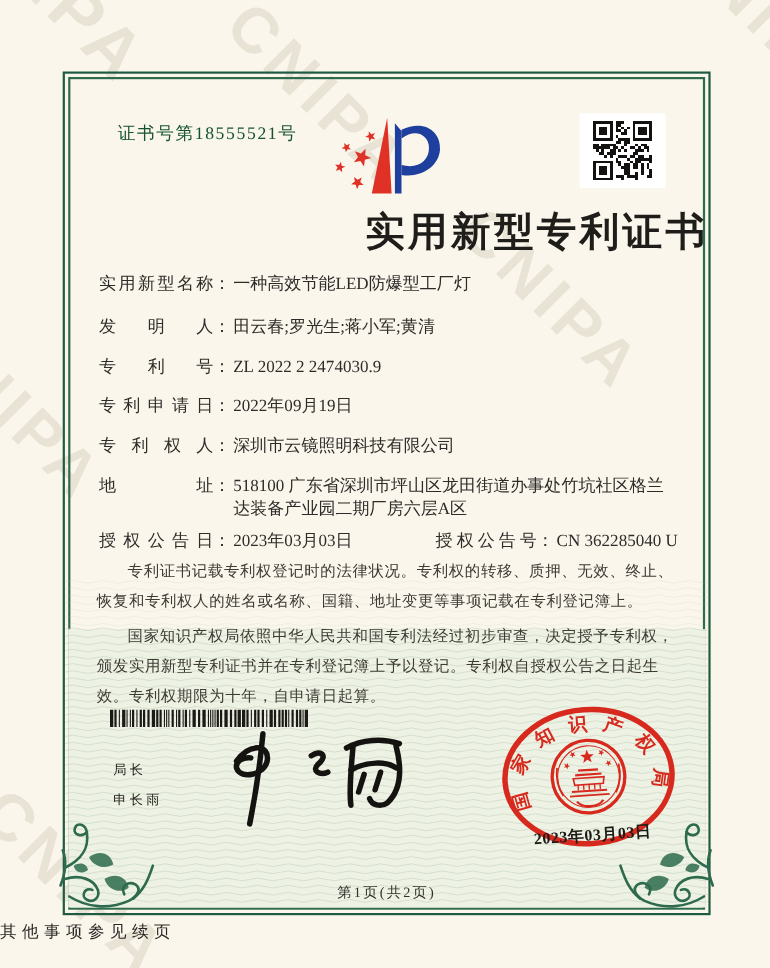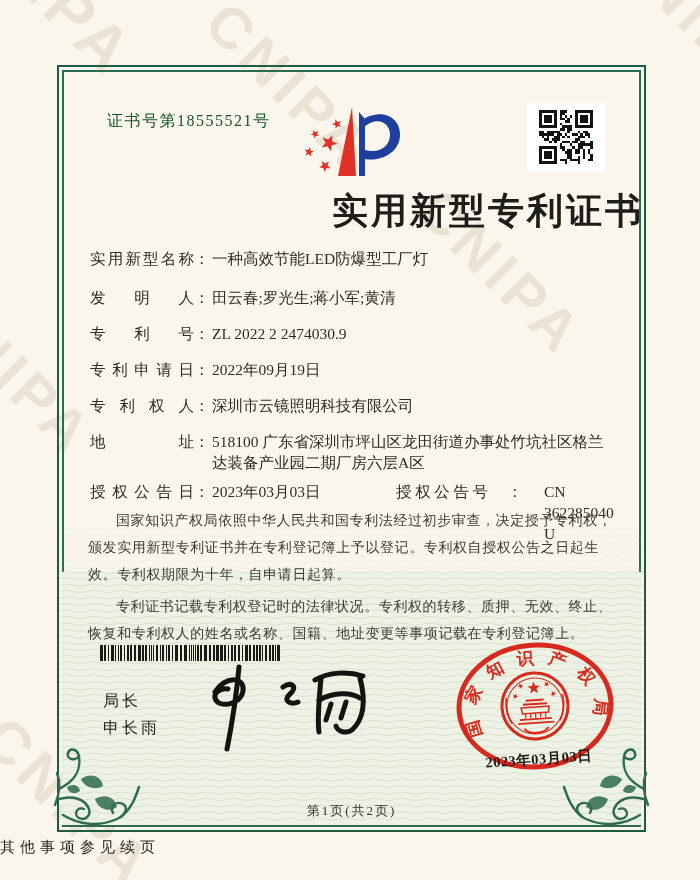--- a/index.html
+++ b/index.html
@@ -39,29 +39,29 @@
   
   .fields{left:31px;top:181px;right:26px;font-size:15.5px;line-height:21px;}
   .frow{display:flex;align-items:flex-start;margin-bottom:15px;}
   .frow.first{margin-bottom:18px;}
   .frow.addr{margin-bottom:8px;}
   .flabel{display:inline-block;width:104px;text-align:justify;text-align-last:justify;flex:none;}
   .flabel.short{width:92px;}
   .fcolon{flex:none;width:18px;}
   .fvalue{flex:0 1 auto;}
   .fvalue.fixed{flex:none;width:168px;}
-  .pair2{display:flex;margin-left:16px;gap:19px;}
+  .pair2{display:flex;margin-left:16px;}
 
   .paras{left:29px;top:441px;right:24px;font-size:14px;line-height:1.92;
          letter-spacing:.6px;color:#3d3a34;}
   .paras p{margin:0 0 5px 0;text-indent:2em;}
 
   .barcode{left:41px;top:578px;}
 
-  .signer{left:44px;top:620px;font-size:16px;line-height:27px;letter-spacing:3px;color:#24221f;}
+  .signer{left:44px;top:620px;font-size:12px;line-height:27px;letter-spacing:3px;color:#24221f;}
 
   .signature{left:128px;top:594px;}
 
   .seal{left:393px;top:571px;width:166px;height:136px;overflow:visible;transform:rotate(-4deg);}
   .seal-ring-text{font-size:17px;font-weight:bold;letter-spacing:13px;fill:var(--seal-red,#d7291d);
                   font-family:"Liberation Serif",serif;}
   .seal-date{font-size:14.5px;font-weight:bold;fill:#1d1b18;letter-spacing:.5px;
              font-family:"Liberation Serif",serif;}
 
   .pagenum{left:0;top:735px;width:100%;text-align:center;font-size:13px;letter-spacing:2px;color:#33302b;}
@@ -422,22 +422,22 @@
           <span class="fvalue fixed">2023年03月03日</span>
         <span class="pair2">
           <span class="flabel short">授权公告号</span>
             <span class="fcolon">：</span>
             <span class="fvalue">CN 362285040 U</span>
         </span>
       </div>
     </div>
 
     <div class="layer paras">
+      <p>专利证书记载专利权登记时的法律状况。专利权的转移、质押、无效、终止、恢复和专利权人的姓名或名称、国籍、地址变更等事项记载在专利登记簿上。</p>
       <p>国家知识产权局依照中华人民共和国专利法经过初步审查，决定授予专利权，颁发实用新型专利证书并在专利登记簿上予以登记。专利权自授权公告之日起生效。专利权期限为十年，自申请日起算。</p>
-      <p>专利证书记载专利权登记时的法律状况。专利权的转移、质押、无效、终止、恢复和专利权人的姓名或名称、国籍、地址变更等事项记载在专利登记簿上。</p>
     </div>
 
     <svg class="layer barcode" id="barcode-svg" width="180" height="16" viewBox="0 0 180 16">
         <rect x="0" y="0" width="3" height="16" fill="#1c1a17"></rect>
         <rect x="4" y="0" width="2" height="16" fill="#1c1a17"></rect>
         <rect x="8" y="0" width="1" height="16" fill="#1c1a17"></rect>
         <rect x="11" y="0" width="3" height="16" fill="#1c1a17"></rect>
         <rect x="15" y="0" width="1" height="16" fill="#1c1a17"></rect>
         <rect x="18" y="0" width="1" height="16" fill="#1c1a17"></rect>
         <rect x="20" y="0" width="2" height="16" fill="#1c1a17"></rect>

